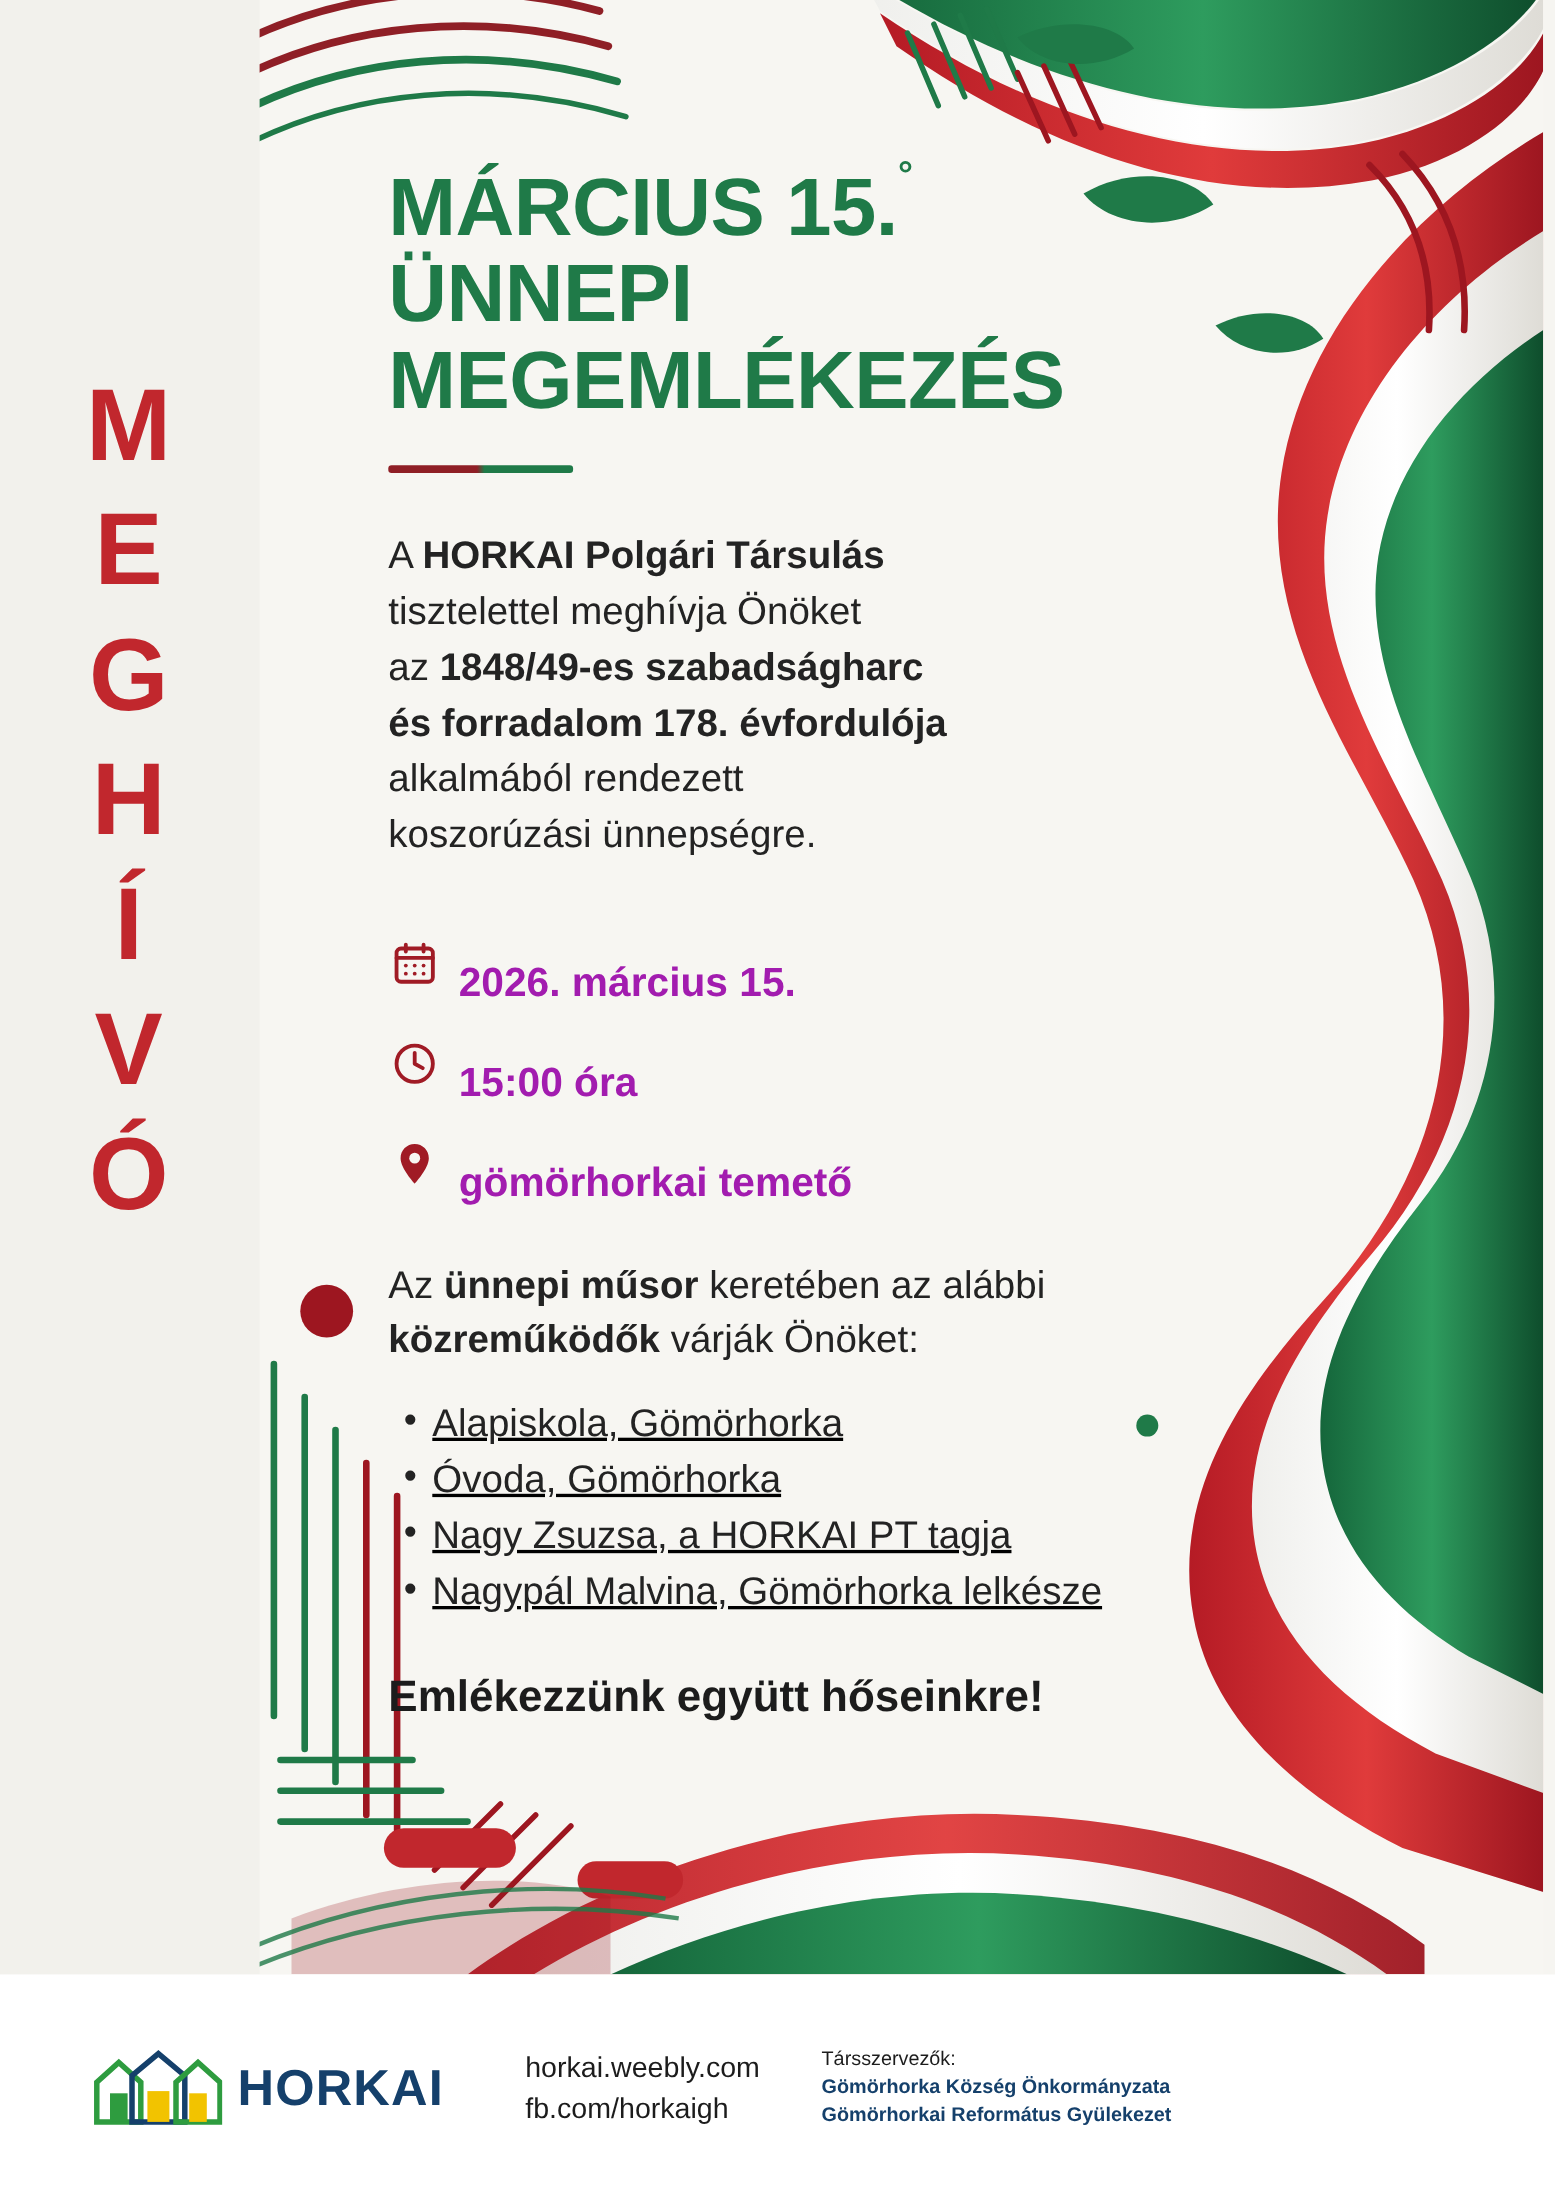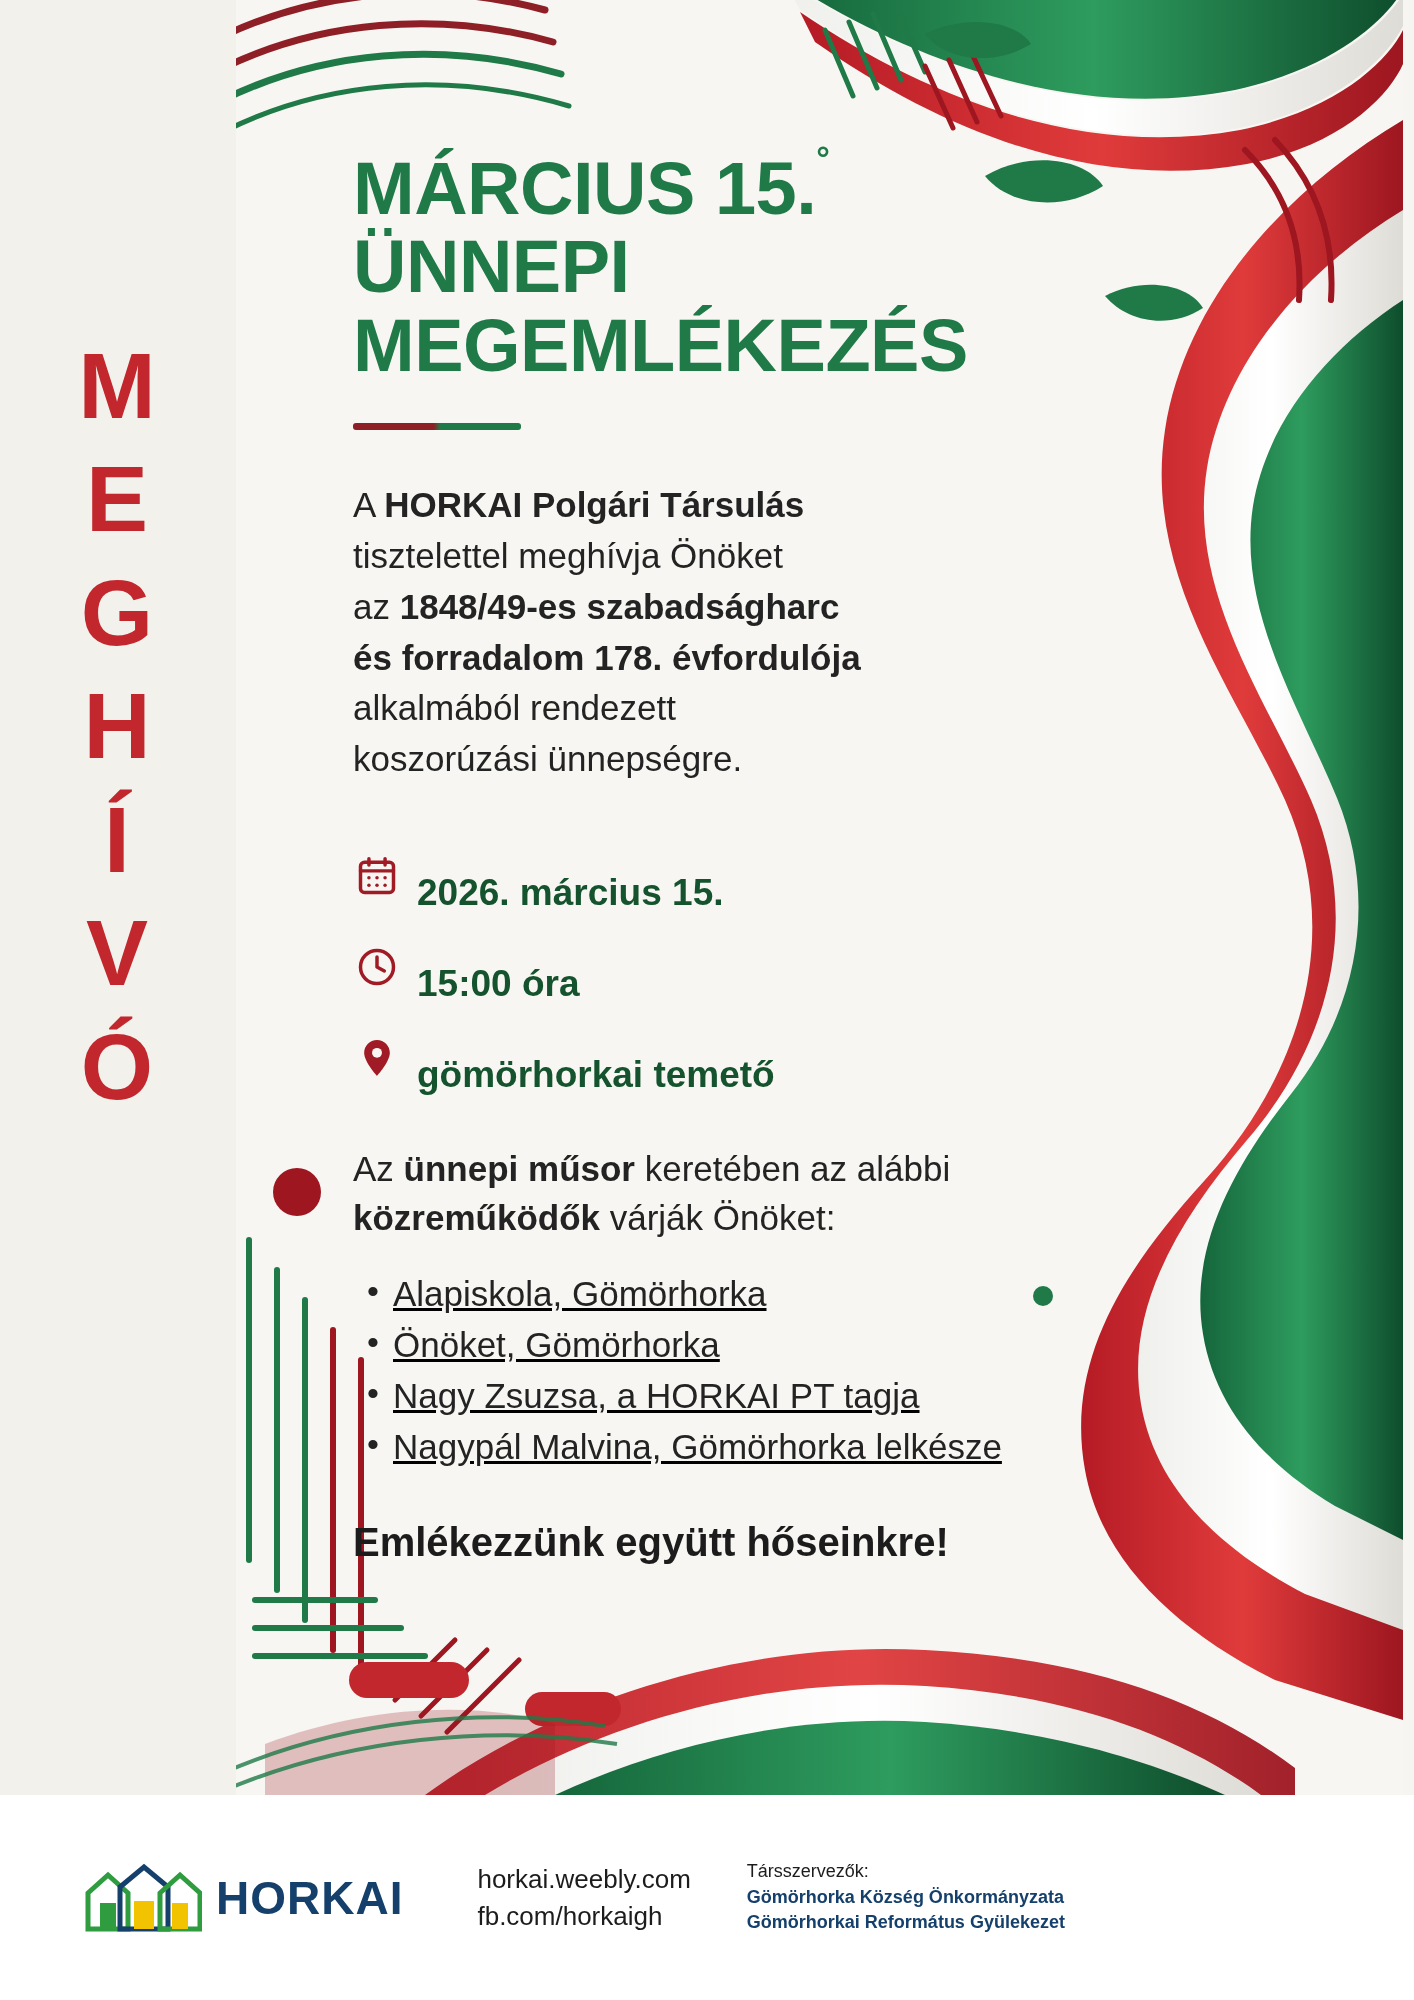--- a/index.html
+++ b/index.html
@@ -112,21 +112,21 @@
     min-width: 48px;
     height: 48px;
     display: flex;
     align-items: center;
     justify-content: center;
     margin-right: 16px;
   }
   .detail-text {
     font-size: 37px;
     font-weight: bold;
-    color: #14532d;
+    color: #a21caf;
     margin-top: 33px;
   }
 
   .perf-intro {
     margin-top: 48px;
     font-size: 35px;
     line-height: 1.4;
     color: #232323;
   }
   .perf-intro b { font-weight: bold; }
@@ -362,21 +362,21 @@
         </div>
 
       </div>
 
       <div class="perf-intro">
         <span>Az </span><b>ünnepi műsor</b><span> keretében az alábbi </span><br><b>közreműködők</b><span> várják Önöket:</span>
       </div>
 
       <ul class="perf-list">
         <li>Alapiskola, Gömörhorka</li>
-        <li>Önöket, Gömörhorka</li>
+        <li>Óvoda, Gömörhorka</li>
         <li>Nagy Zsuzsa, a HORKAI PT tagja</li>
         <li>Nagypál Malvina, Gömörhorka lelkésze</li>
       </ul>
 
       <div class="closing">Emlékezzünk együtt hőseinkre!</div>
 
     </div>
   </div>
 
   <div class="left-band">

